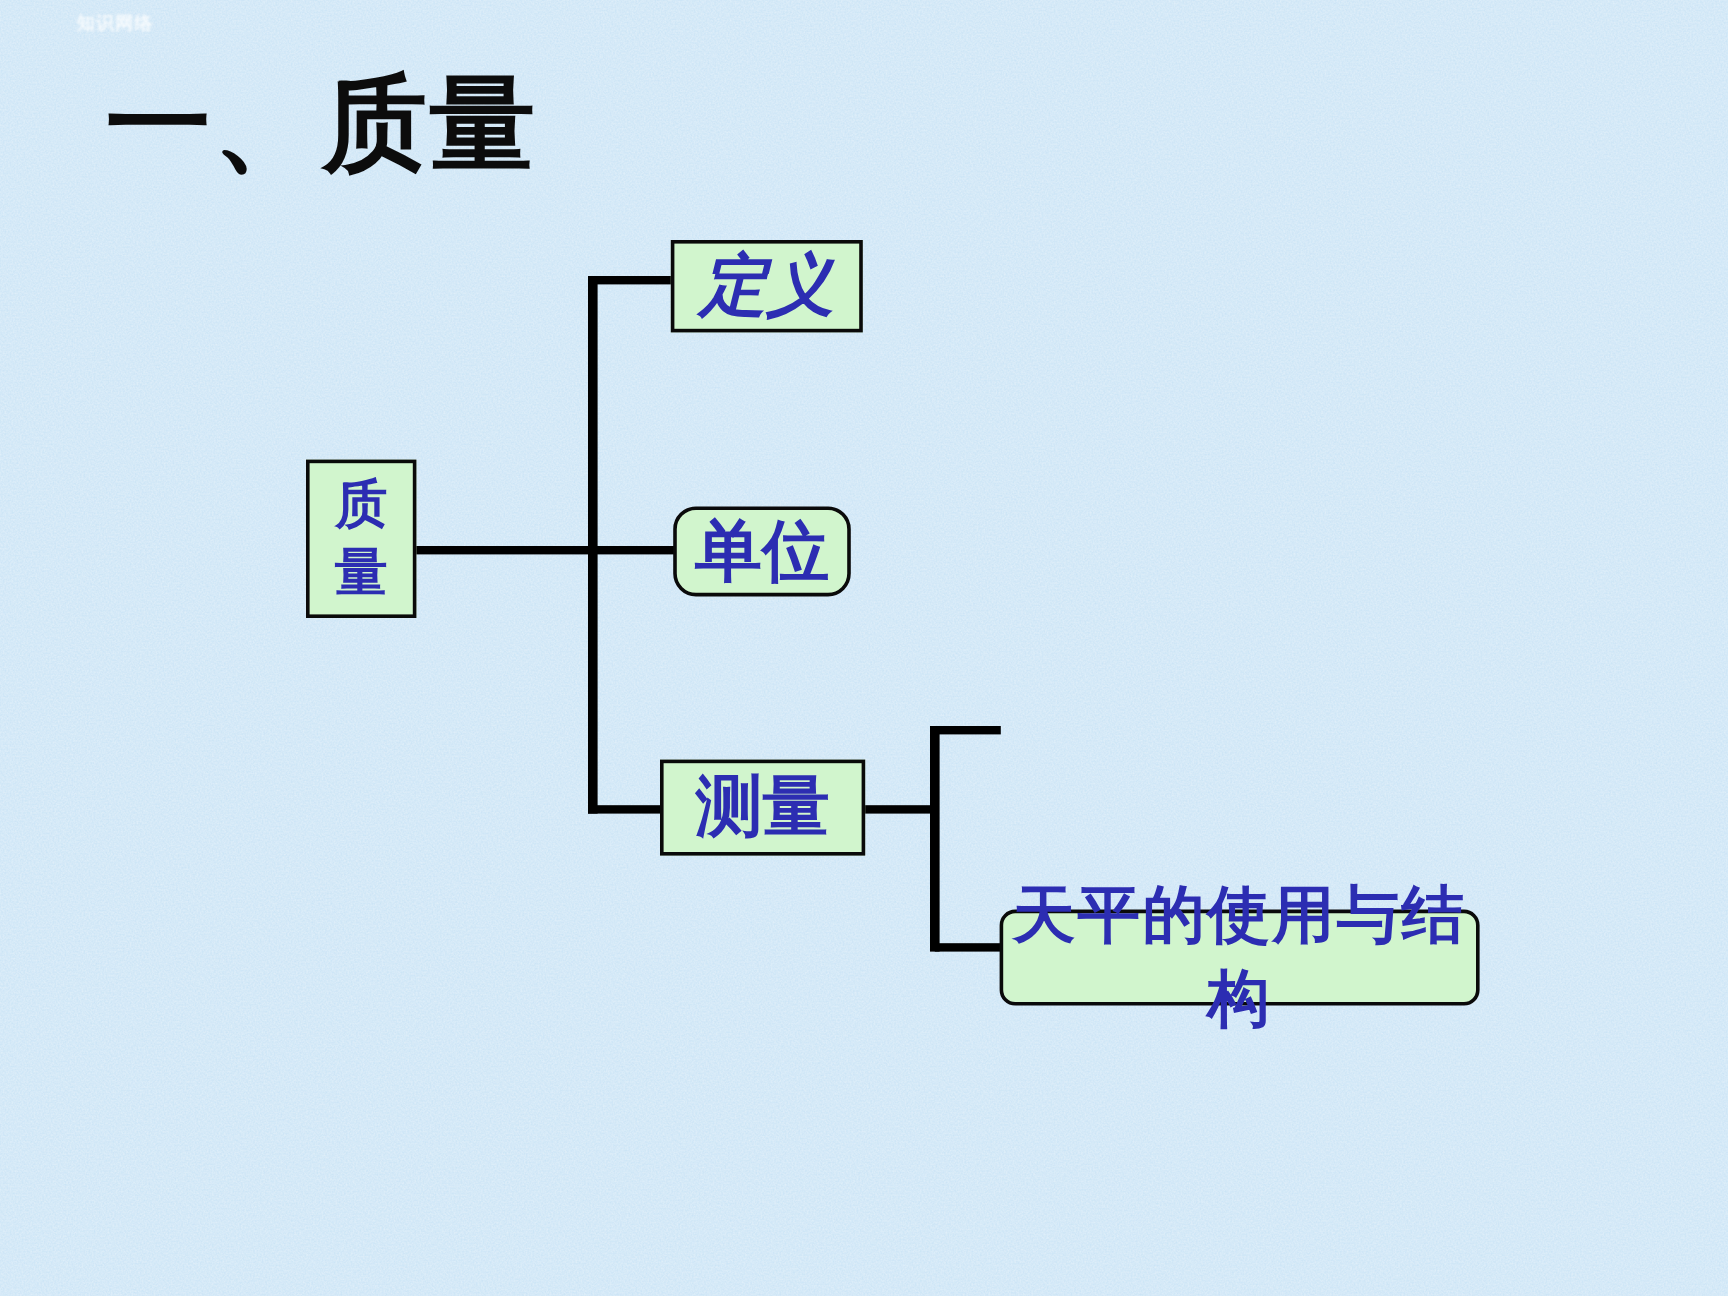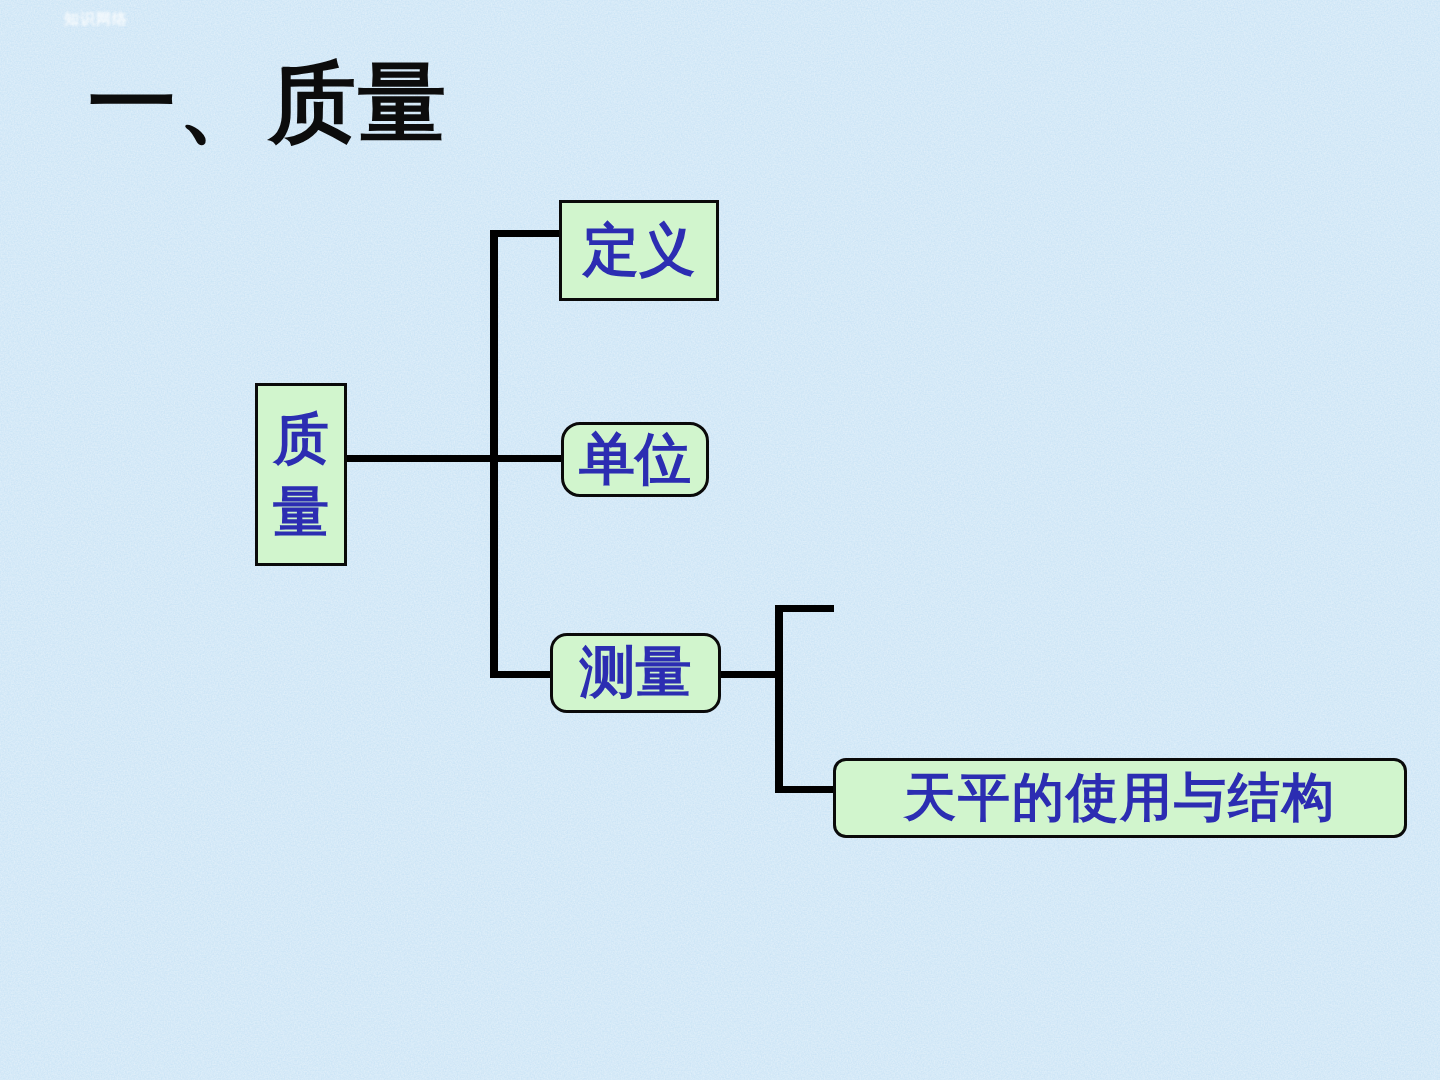--- a/index.html
+++ b/index.html
@@ -30,27 +30,27 @@
     z-index:2;
   }
   .node{
     position:absolute;z-index:3;
     background:#d1f5cd;border:3px solid #0a0a0a;
     display:flex;align-items:center;justify-content:center;
     color:#2c2db2;font-weight:700;text-align:center;
     font-family:"DejaVu Serif","Liberation Serif",serif;
     box-sizing:border-box;
   }
-  .node-root{left:255px;top:383px;width:92px;height:183px;
-    font-size:56px;line-height:1.3;word-break:break-all;padding:0 14px;}
-  .node-dingyi{left:559px;top:200px;width:160px;height:101px;font-size:56px;}
+  .node-root{left:255px;top:383px;width:92px;height:132px;
+    font-size:44px;line-height:1.3;word-break:break-all;padding:0 14px;}
+  .node-dingyi{left:559px;top:200px;width:160px;height:77px;font-size:56px;font-style:italic;}
   .node-danwei{left:561px;top:422px;width:148px;height:75px;font-size:56px;border-radius:19px;}
-  .node-celiang{left:550px;top:633px;width:171px;height:80px;font-size:56px;border-radius:17px;}
+  .node-celiang{left:550px;top:633px;width:171px;height:80px;font-size:56px;}
   .node-tools{left:833px;top:573px;width:295px;height:84px;font-size:54px;letter-spacing:4px;}
-  .node-tianping{left:833px;top:758px;width:574px;height:80px;font-size:52px;letter-spacing:2px;border-radius:13px;}
+  .node-tianping{left:833px;top:758px;width:400px;height:80px;font-size:52px;letter-spacing:2px;border-radius:13px;}
   .hl,.vl{position:absolute;background:#000;z-index:2;}
   .hl{height:7px;}
   .vl{width:8px;}
   .l-root{left:346px;top:455px;width:216px;}       
   .l-trunk{left:490px;top:230px;height:448px;}      
   .l-dingyi{left:494px;top:230px;width:66px;}       
   .l-celiang{left:490px;top:671px;width:61px;}      
   .l-ce-out{left:720px;top:671px;width:62px;}       
   .l-trunk2{left:775px;top:605px;height:188px;}     
   .l-tools{left:779px;top:605px;width:55px;}        

